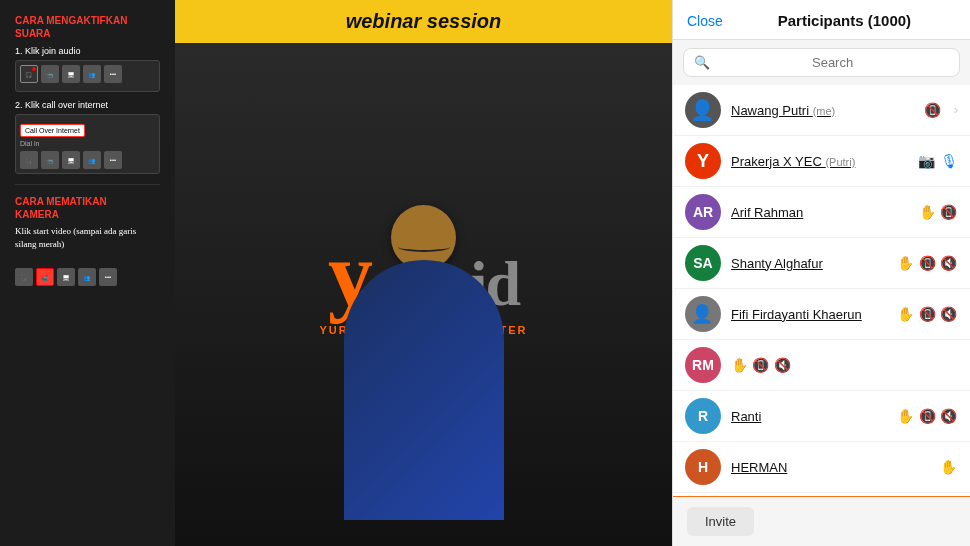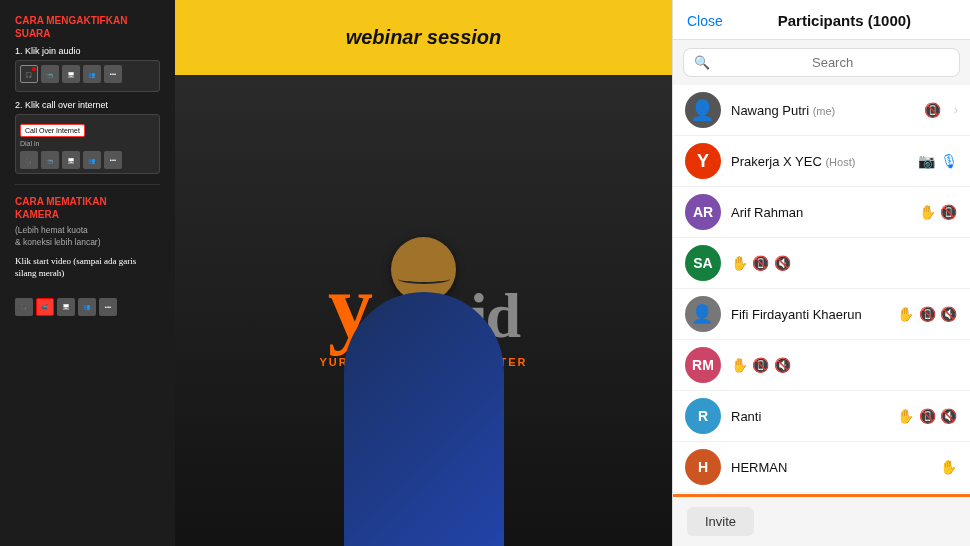--- a/index.html
+++ b/index.html
@@ -141,21 +141,21 @@
     
     .main-video {
       flex: 1;
       background: #111;
       position: relative;
       overflow: hidden;
     }
     .webinar-banner {
       background: #f5c518;
       text-align: center;
-      padding: 26px;
+      padding: 10px;
       font-size: 20px;
       font-weight: 600;
       color: #111;
       font-style: italic;
     }
     .video-frame {
       width: 100%;
       height: calc(100% - 44px);
       background: #1a1a1a;
       display: flex;
@@ -297,20 +297,21 @@
     .avatar.photo {
       background: #888;
       overflow: hidden;
       font-size: 20px;
     }
     .participant-name {
       flex: 1;
       font-size: 13px;
       color: #111;
       font-weight: 400;
+      text-decoration: underline;
     }
     .participant-name .tag {
       font-size: 11px;
       color: #888;
     }
     .participant-name .host-tag {
       font-size: 11px;
       color: #888;
     }
     .participant-icons {
@@ -325,21 +326,21 @@
     .p-icon.blue { color: #007aff; }
     .p-icon.gray { color: #ccc; }
     .chevron {
       color: #ccc;
       font-size: 12px;
       margin-left: 2px;
     }
     .rp-footer {
       background: #f5f5f5;
       padding: 10px 14px;
-      border-top: 3px solid #f97316;
+      border-top: 1px solid #f97316;
     }
     .invite-btn {
       background: #e8e8e8;
       border: none;
       border-radius: 6px;
       padding: 7px 18px;
       font-size: 13px;
       color: #333;
       cursor: pointer;
     }
@@ -370,22 +371,20 @@
       <div class="mini-btn">🖥</div>
       <div class="mini-btn">👥</div>
       <div class="mini-btn">•••</div>
     </div>
   </div>
 
   <hr class="divider-left">
 
   <div class="section2-title" style="white-space:pre-line;">CARA MEMATIKAN
 KAMERA</div>
-  <div class="section2-subtitle" style="white-space:pre-line;">(Lebih hemat kuota
-&amp; koneksi lebih lancar)</div>
   <div class="klik-text" style="white-space:pre-line;">Klik start video (sampai ada garis
 silang merah)</div>
   <div class="mini-toolbar3">
     <div class="mini-btn2">🎧</div>
     <div class="mini-btn2 highlight">📹</div>
     <div class="mini-btn2">🖥</div>
     <div class="mini-btn2">👥</div>
     <div class="mini-btn2">•••</div>
   </div>
 </div>
@@ -430,38 +429,39 @@
       <div class="avatar photo" style="background:#555;">👤</div>
       <span class="participant-name">Nawang Putri <span class="tag">(me)</span></span>
       <div class="participant-icons">
         <span class="p-icon red">📵</span>
       </div>
       <span class="chevron">›</span>
     </div>
 
     <div class="participant-item">
       <div class="avatar" style="background:#e63300;font-size:18px;font-weight:900;">Y</div>
-      <span class="participant-name">Prakerja X YEC <span class="host-tag">(Host)</span></span>
+      <span class="participant-name">Prakerja X YEC <span class="host-tag">(Putri)</span></span>
       <div class="participant-icons">
         <span class="p-icon gray">📷</span>
         <span class="p-icon blue">🎙</span>
       </div>
     </div>
 
     <div class="participant-item">
       <div class="avatar" style="background:#7c4daa;">AR</div>
       <span class="participant-name">Arif Rahman</span>
       <div class="participant-icons">
         <span class="p-icon blue">✋</span>
         <span class="p-icon red">📵</span>
       </div>
     </div>
 
     <div class="participant-item">
       <div class="avatar" style="background:#15803d;">SA</div>
+      <span class="participant-name">Shanty Alghafur</span>
       <div class="participant-icons">
         <span class="p-icon blue">✋</span>
         <span class="p-icon red">📵</span>
         <span class="p-icon red">🔇</span>
       </div>
     </div>
 
     <div class="participant-item">
       <div class="avatar photo" style="background:#777;font-size:18px;">👤</div>
       <span class="participant-name">Fifi Firdayanti Khaerun</span>

